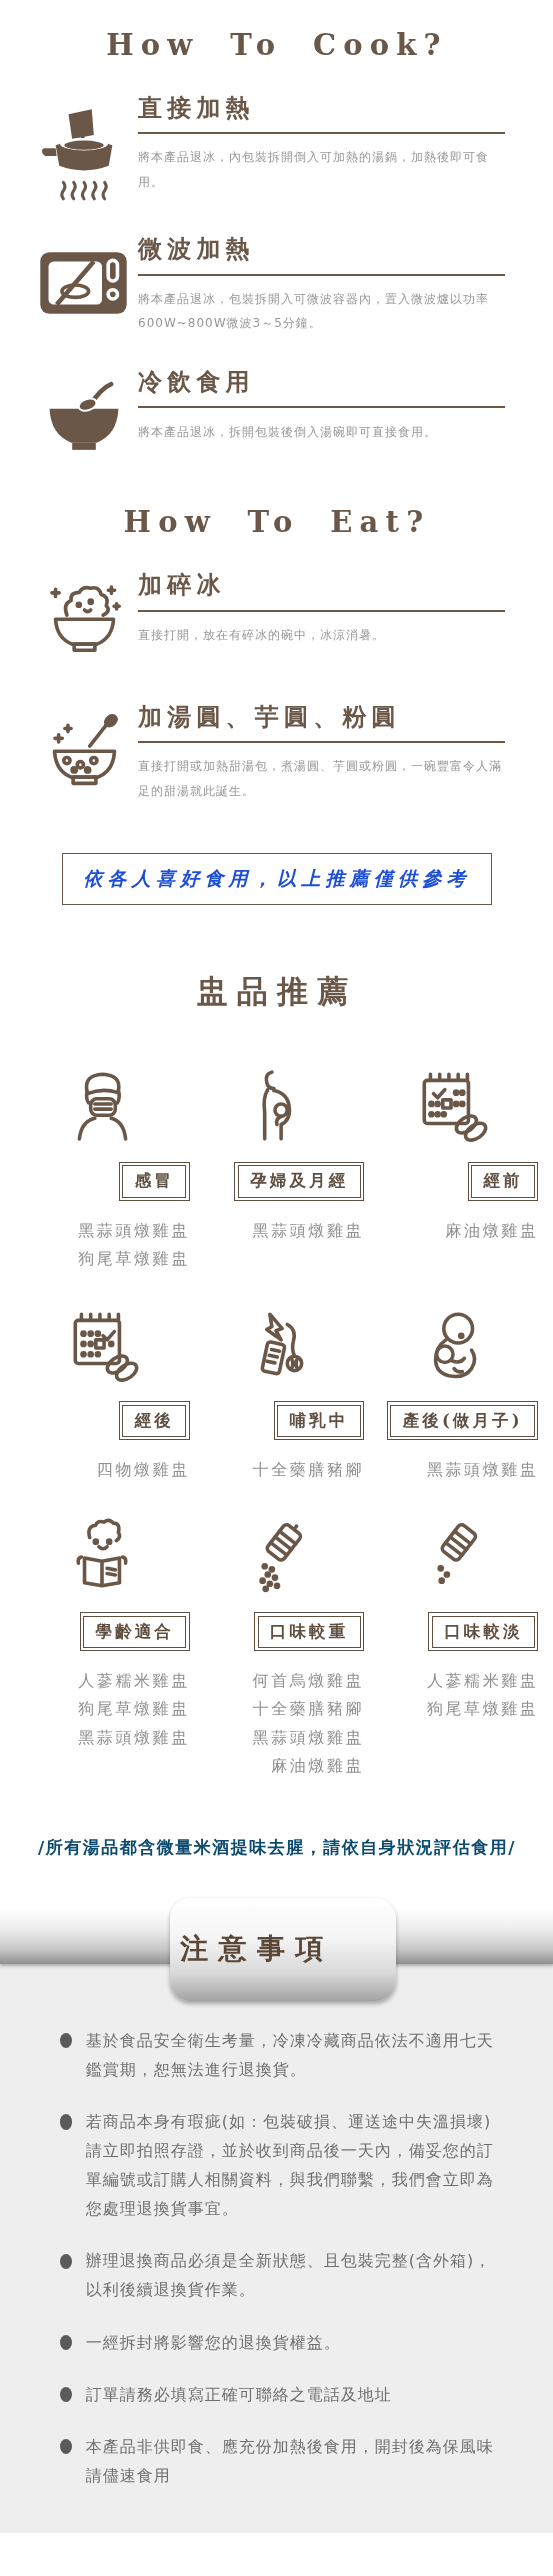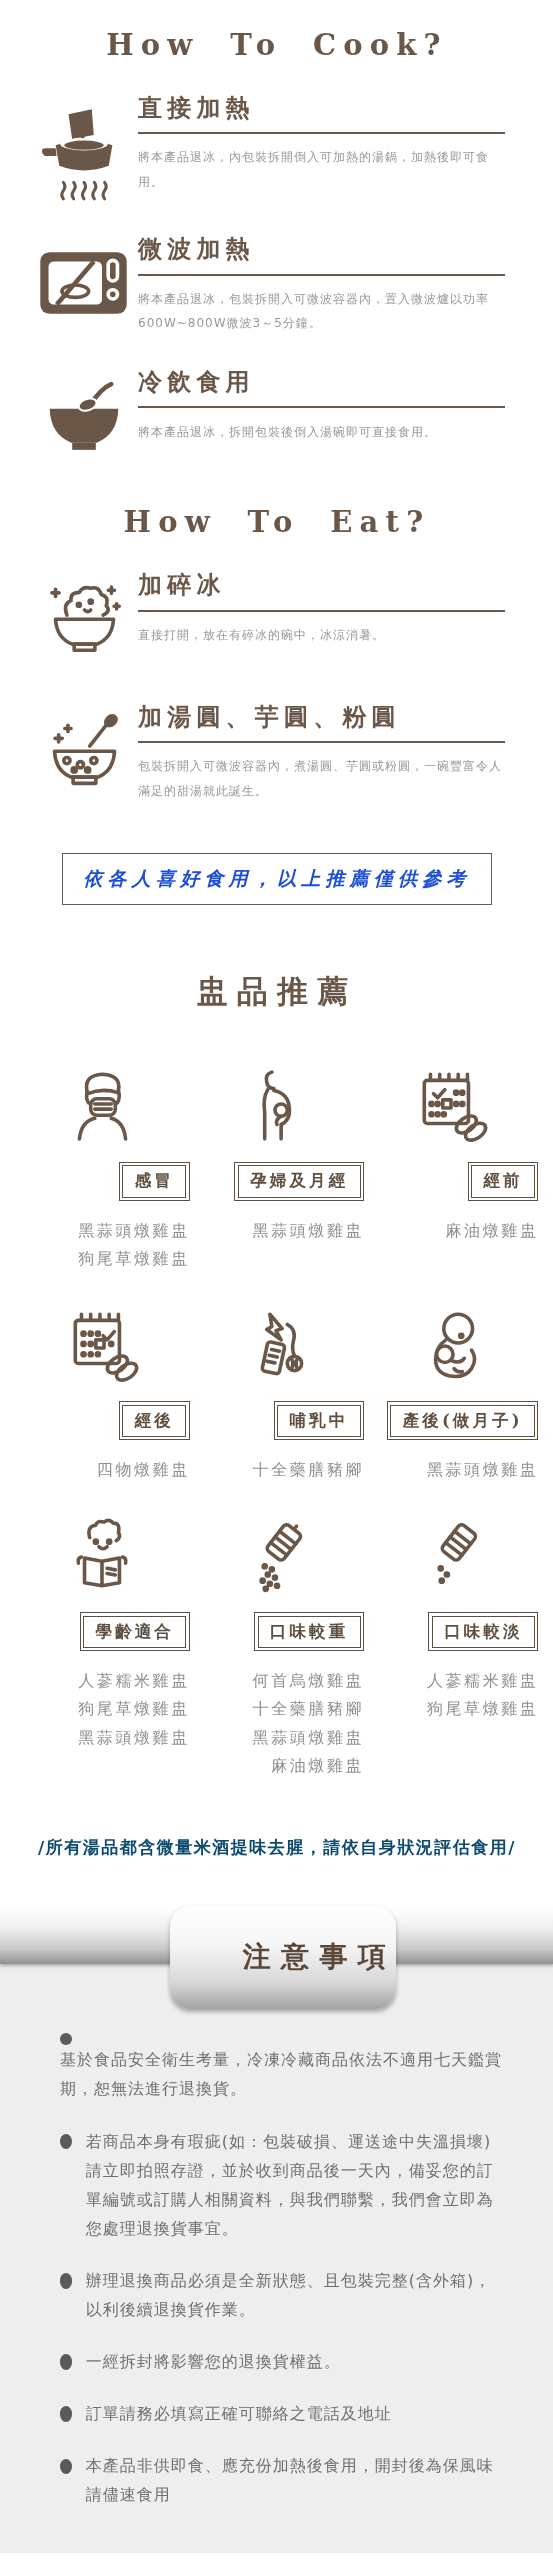--- a/index.html
+++ b/index.html
@@ -40,31 +40,31 @@
   .rec-warning{color:#0c4a6e;font-family:"DejaVu Serif","Liberation Serif",serif;font-weight:bold;
     font-size:17px;letter-spacing:1.5px;text-align:center;margin:55px 3.1px 0;}
   .sec-recommend{padding-bottom:31px;margin-top:48px;}
 
   
   .ribbon{position:relative;height:106px;}
   .ribbon.white-top{background:linear-gradient(180deg,#ffffff 0 21.6px,rgba(0,0,0,0) 21.6px);}
   .strap{position:absolute;left:0;right:0;top:21.6px;height:53px;
     background:linear-gradient(180deg,#fdfdfd 0%,#ededed 34%,#c8c8c8 72%,#909090 100%);
     box-shadow:0 2.1px 3.1px rgba(0,0,0,0.28);}
-  .plaque{position:absolute;left:170px;width:226px;top:16px;height:103px;border-radius:20.6px;
+  .plaque{position:absolute;left:170px;width:226px;top:8px;height:103px;border-radius:20.6px;
     background:linear-gradient(180deg,#ffffff 0%,#f5f5f5 38%,#d8d8d8 74%,#a2a2a2 100%);
-    box-shadow:0 2.6px 4.1px rgba(0,0,0,0.30);display:flex;align-items:center;justify-content:flex-end;}
+    box-shadow:0 2.6px 4.1px rgba(0,0,0,0.30);display:flex;align-items:center;justify-content:flex-start;}
   .plaque span{font-family:"DejaVu Serif","Liberation Serif",serif;font-weight:bold;color:#5a4737;
     font-size:28px;letter-spacing:10.3px;margin-left:10.3px;}
 
   
   .sec-notices{background:#edeeed;}
   .notice-list{padding:30px 52px 43px 60px;}
   .notice-item{display:flex;margin-top:23px;}
-  .notice-item:first-child{margin-top:0;flex-direction:column;}
+  .notice-item:first-child{margin-top:0;}
   .bullet{flex:0 0 12.4px;width:12.4px;height:15.5px;border-radius:50%;background:#5a5a5a;margin:7.2px 13.4px 0 0;}
   .notice-text{color:#6f6f6f;font-size:16px;line-height:1.82;letter-spacing:1px;}
 
   svg{display:block;}
 </style>
 </head>
 <body>
 
 <div class="page">
 
@@ -167,21 +167,21 @@
           <circle cx="104" cy="90" r="6"></circle>
           <circle cx="66" cy="108" r="4" fill="#6a5748"></circle>
           <circle cx="92" cy="108" r="4" fill="#6a5748"></circle>
           <path d="M36 40 v14 M29 47 h14"></path>
           <path d="M54 22 v12 M48 28 h12"></path>
         </svg>
       </div>
       <div class="txt">
         <h2 class="method-title">加湯圓、芋圓、粉圓</h2>
         <hr class="method-rule">
-        <p class="method-desc">包裝拆開入可微波容器內，煮湯圓、芋圓或粉圓，一碗豐富令人滿足的甜湯就此誕生。</p>
+        <p class="method-desc">直接打開或加熱甜湯包，煮湯圓、芋圓或粉圓，一碗豐富令人滿足的甜湯就此誕生。</p>
       </div>
     </div>
   </section>
 
   <div class="ref-banner">依各人喜好食用，以上推薦僅供參考</div>
 
   <section class="sec-recommend">
     <h1 class="rec-title">盅品推薦</h1>
 
     <div class="rec-grid">

